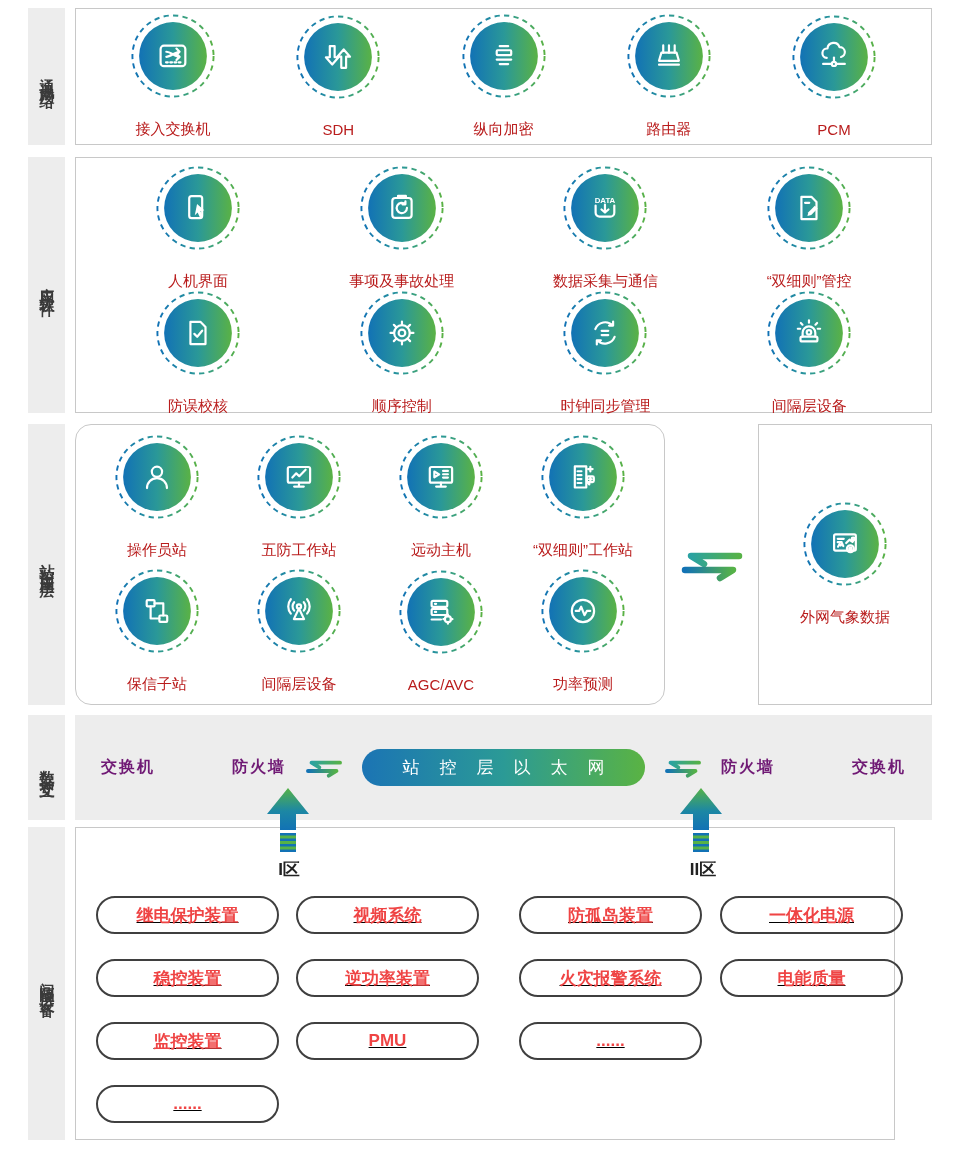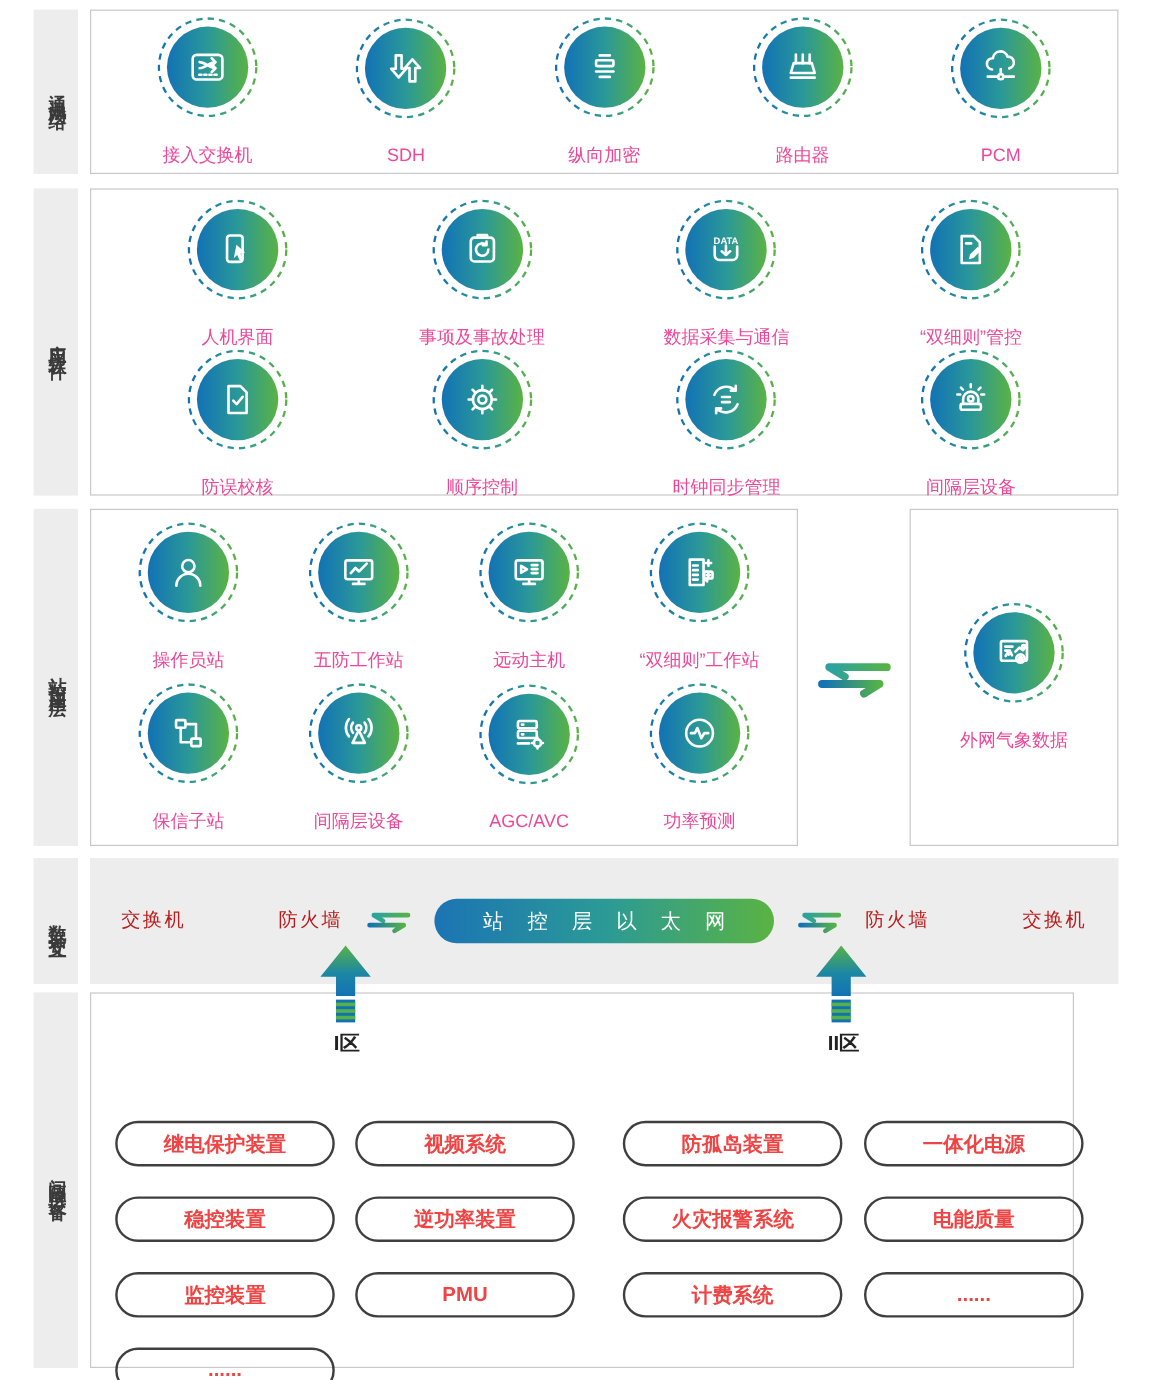--- a/index.html
+++ b/index.html
@@ -16,43 +16,43 @@
   .side-label {
     width:37px; margin-right:10px; background:#ededed; flex:none;
     display:flex; align-items:center; justify-content:center;
     writing-mode:vertical-rl; text-orientation:upright;
     font-size:15px; font-weight:700; color:#3a3a3a; letter-spacing:5px;
   }
   .box { background:#fff; border:1px solid #c8c8c8; box-sizing:border-box; }
 
   .box-flex { width:857px; display:flex; align-items:center; justify-content:space-between; padding:0 55px; height:100%; }
   .box-grid { width:857px; display:grid; grid-template-columns:repeat(4,1fr); align-items:center; justify-items:center; padding:8px 20px; height:100%; }
-  .box-station { width:590px; display:grid; grid-template-columns:repeat(4,1fr); align-items:center; justify-items:center; padding:6px 10px; height:100%; }
+  .box-station { width:590px; display:grid; grid-template-columns:repeat(4,1fr); align-items:center; justify-items:center; padding:6px 10px; height:100%;border-radius:16px; }
   .arrow-gap { width:93px; display:flex; align-items:center; justify-content:center; }
   .box-side { width:174px; display:flex; flex-direction:column; align-items:center; justify-content:center; height:100%; }
 
   .item { display:flex; flex-direction:column; align-items:center; }
   .badge { width:84px; height:84px; display:block; }
-  .item-label { margin-top:22px; font-size:15px; color:#ec4899; white-space:nowrap; text-align:center; }
+  .item-label { margin-top:22px; font-size:15px; color:#b91c1c; white-space:nowrap; text-align:center; }
 
   .box-gray { width:857px; background:#ededed; border:none; display:flex; align-items:center; justify-content:center; height:100%; }
-  .dx-text { font-size:16px; color:#b91c1c; letter-spacing:2px; white-space:nowrap; }
+  .dx-text { font-size:16px; color:#701a75; letter-spacing:2px; white-space:nowrap;font-weight:bold; }
   .mr-lg { margin-right:77px; }
   .mr-sm { margin-right:19px; }
   .ethernet-pill {
     width:283px; height:37px; border-radius:19px; flex:none;
     background:linear-gradient(90deg,#1b74b4 0%,#2b9a96 50%,#5ab343 100%);
     color:#fff; font-weight:400; font-size:17px; letter-spacing:20px; padding-left:20px;
     display:flex; align-items:center; justify-content:center; box-sizing:border-box; white-space:nowrap;
   }
   .exch { display:inline-flex; align-items:center; }
   .exch-large svg { width:64px; height:40px; }
   .exch-small svg { width:38px; height:24px; }
 
-  .box-bay { width:820px; position:relative; height:100%; padding-top:106px; box-sizing:border-box; }
+  .box-bay { width:820px; position:relative; height:100%; padding-top:68px; box-sizing:border-box;text-decoration:underline; }
   .zone-label { position:absolute; top:30px; transform:translateX(-50%); font-size:17px; font-weight:700; color:#222; }
   .zone-1 { left:213px; } .zone-2 { left:627px; }
   .pill-row { display:flex; padding-left:20px; margin-bottom:25px; }
   .pill {
     width:183px; height:38px; border:2px solid #3f3f3f; border-radius:20px; box-sizing:border-box; flex:none;
     display:flex; align-items:center; justify-content:center;
     font-size:17px; font-weight:700; color:#ef4444; white-space:nowrap;
   }
   .pill-row .pill:nth-child(2){ margin-left:17px; }
   .pill-row .pill:nth-child(3){ margin-left:40px; }
@@ -430,21 +430,20 @@
           </div>
           <div class="pill-row">
             <div class="pill">稳控装置</div>
             <div class="pill">逆功率装置</div>
             <div class="pill">火灾报警系统</div>
             <div class="pill">电能质量</div>
           </div>
           <div class="pill-row">
             <div class="pill">监控装置</div>
             <div class="pill">PMU</div>
-            <div class="pill">计费系统</div>
             <div class="pill">......</div>
           </div>
           <div class="pill-row">
             <div class="pill">......</div>
           </div>
         </div>
     </div>
   </section>
 
   <svg class="up-arrow up-arrow-1" viewBox="0 0 46 70">

